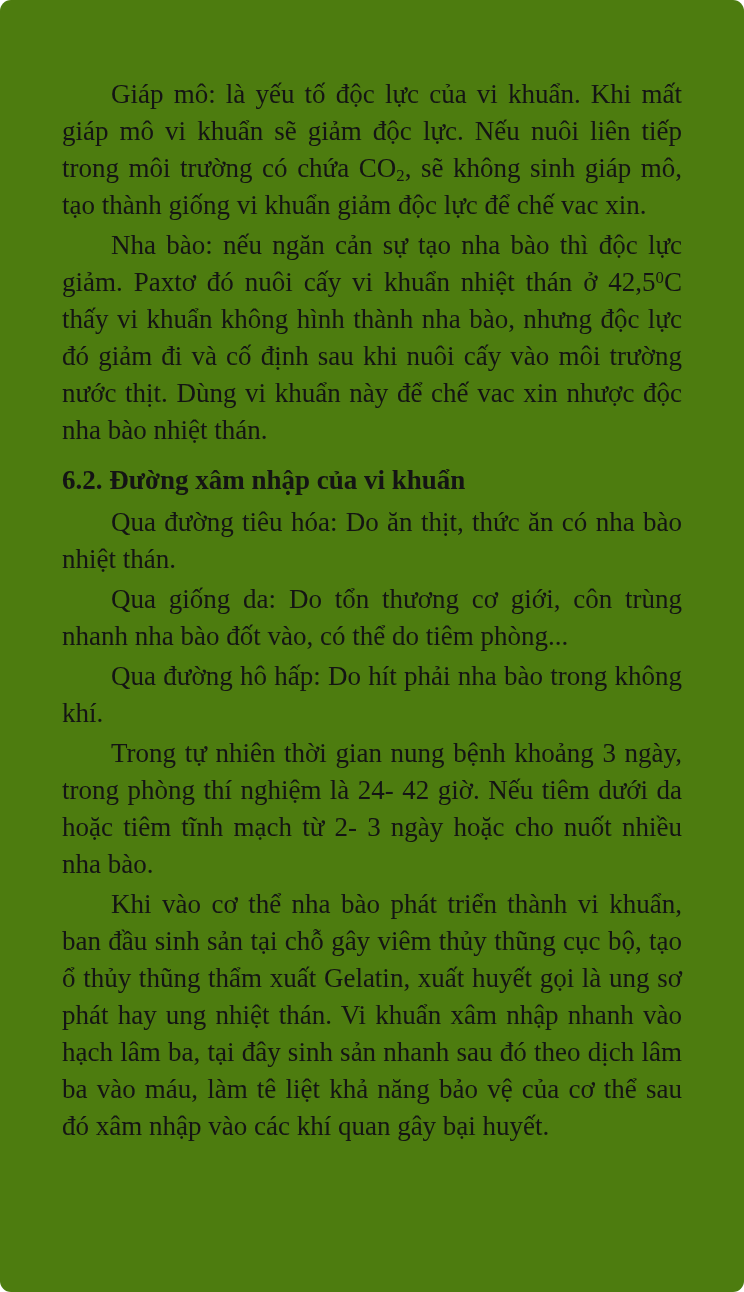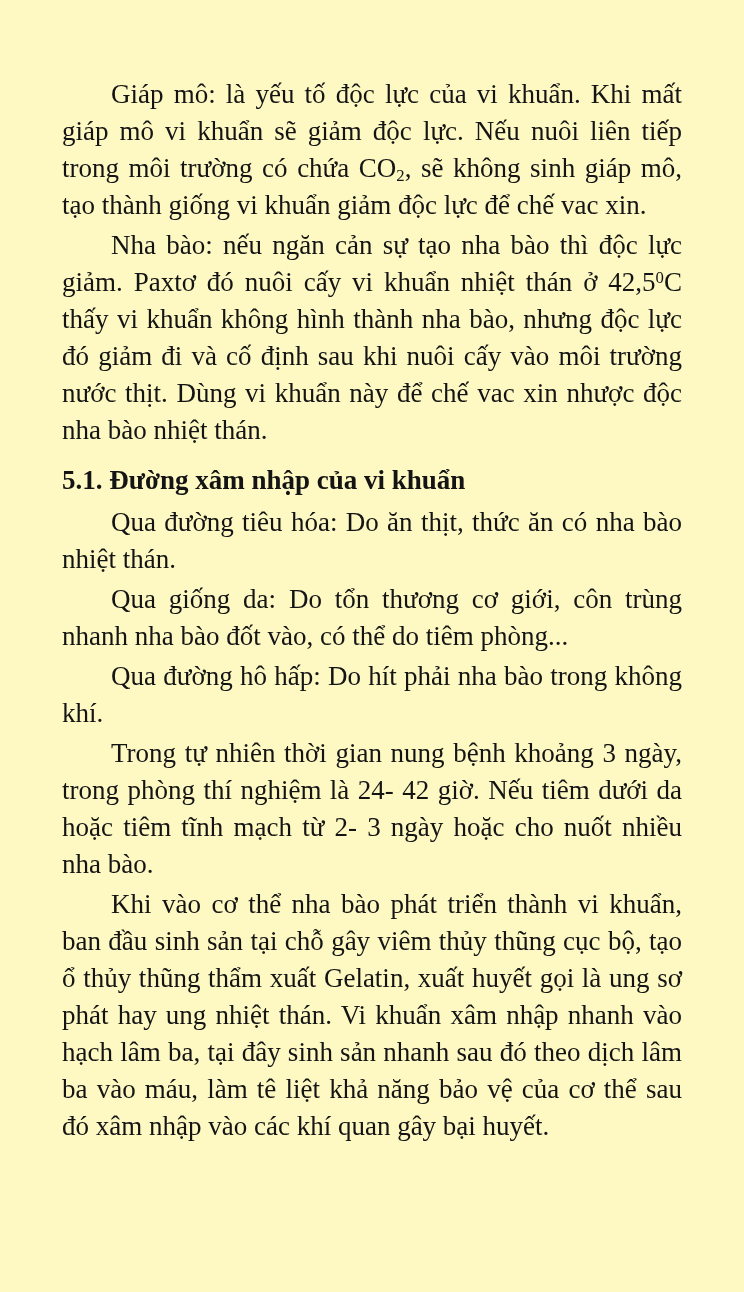--- a/index.html
+++ b/index.html
@@ -9,21 +9,22 @@
     background: #ffffff;
     color: #141414;
     font-family: "Liberation Serif", "DejaVu Serif", serif;
     overflow: hidden;
   }
   .page {
     box-sizing: border-box;
     width: 744px;
     height: 1292px;
     padding: 76px 62px 0 62px;
-    background: #fef9c3;
+    background: #4d7c0f;
+    border-radius: 11px;
   }
   p.body-text {
     font-size: 27px;
     line-height: 37px;
     text-align: justify;
     margin: 0 0 3px 0;
     text-indent: 49px;
   }
   h2.heading {
     font-size: 27px;
@@ -46,21 +47,21 @@
 </head>
 <body>
 
 <div class="page">
 
   <p class="body-text"><span>Giáp mô: là yếu tố độc lực của vi khuẩn. Khi mất giáp mô vi khuẩn sẽ giảm độc lực. Nếu nuôi liên tiếp trong môi trường có chứa CO</span><sub class="chem">2</sub><span>, sẽ không sinh giáp mô, tạo thành giống vi khuẩn giảm độc lực để chế vac xin.</span></p>
 
   <p class="body-text"><span>Nha bào: nếu ngăn cản sự tạo nha bào thì độc lực giảm. Paxtơ đó nuôi cấy vi khuẩn nhiệt thán ở 42,5</span><sup class="deg">0</sup><span>C thấy vi khuẩn không hình thành nha bào, nhưng độc lực đó giảm đi và cố định sau khi nuôi cấy vào môi trường nước thịt. Dùng vi khuẩn này để chế vac xin nhược độc nha bào nhiệt thán.</span></p>
 
 
-  <h2 class="heading">5.1. Đường xâm nhập của vi khuẩn</h2>
+  <h2 class="heading">6.2. Đường xâm nhập của vi khuẩn</h2>
 
   <p class="body-text"><span class="lead">Qua đường tiêu hóa</span><span>: Do ăn thịt, thức ăn có nha bào nhiệt thán.</span></p>
 
   <p class="body-text"><span class="lead">Qua giống da</span><span>: Do tổn thương cơ giới, côn trùng nhanh nha bào đốt vào, có thể do tiêm phòng...</span></p>
 
   <p class="body-text"><span class="lead">Qua đường hô hấp</span><span>: Do hít phải nha bào trong không khí.</span></p>
 
 
   <p class="body-text">Trong tự nhiên thời gian nung bệnh khoảng 3 ngày, trong phòng thí nghiệm là 24- 42 giờ. Nếu tiêm dưới da hoặc tiêm tĩnh mạch từ 2- 3 ngày hoặc cho nuốt nhiều nha bào.</p>
 

